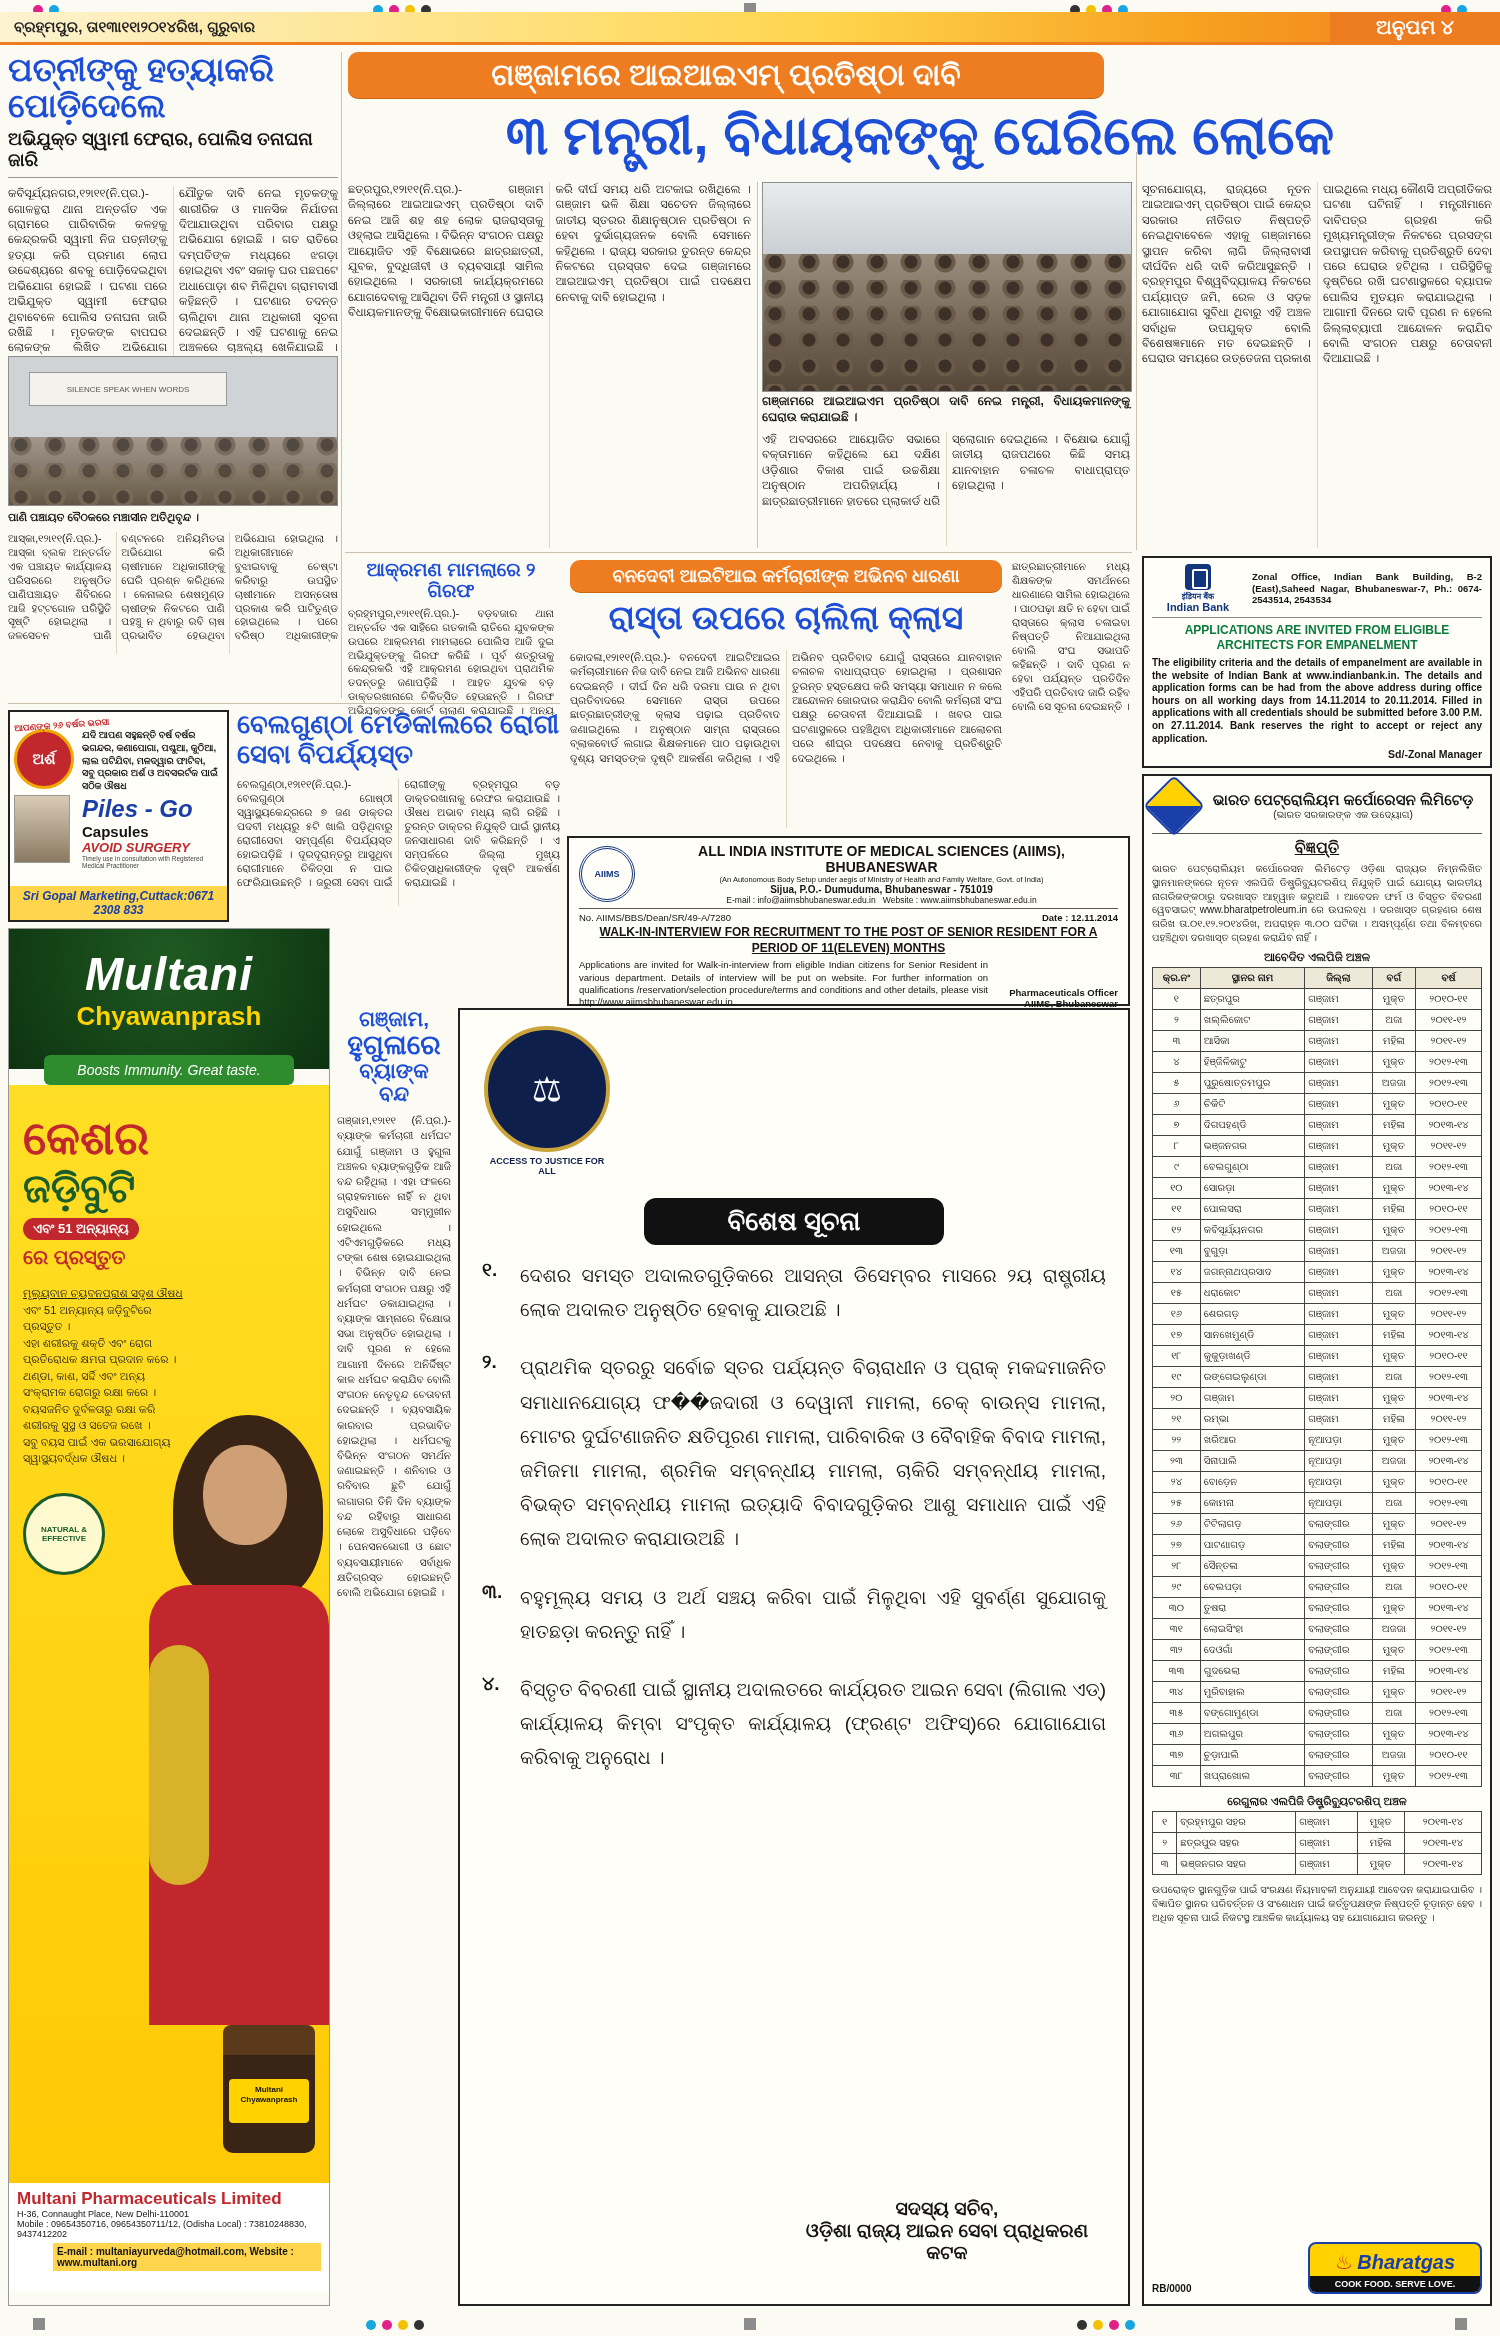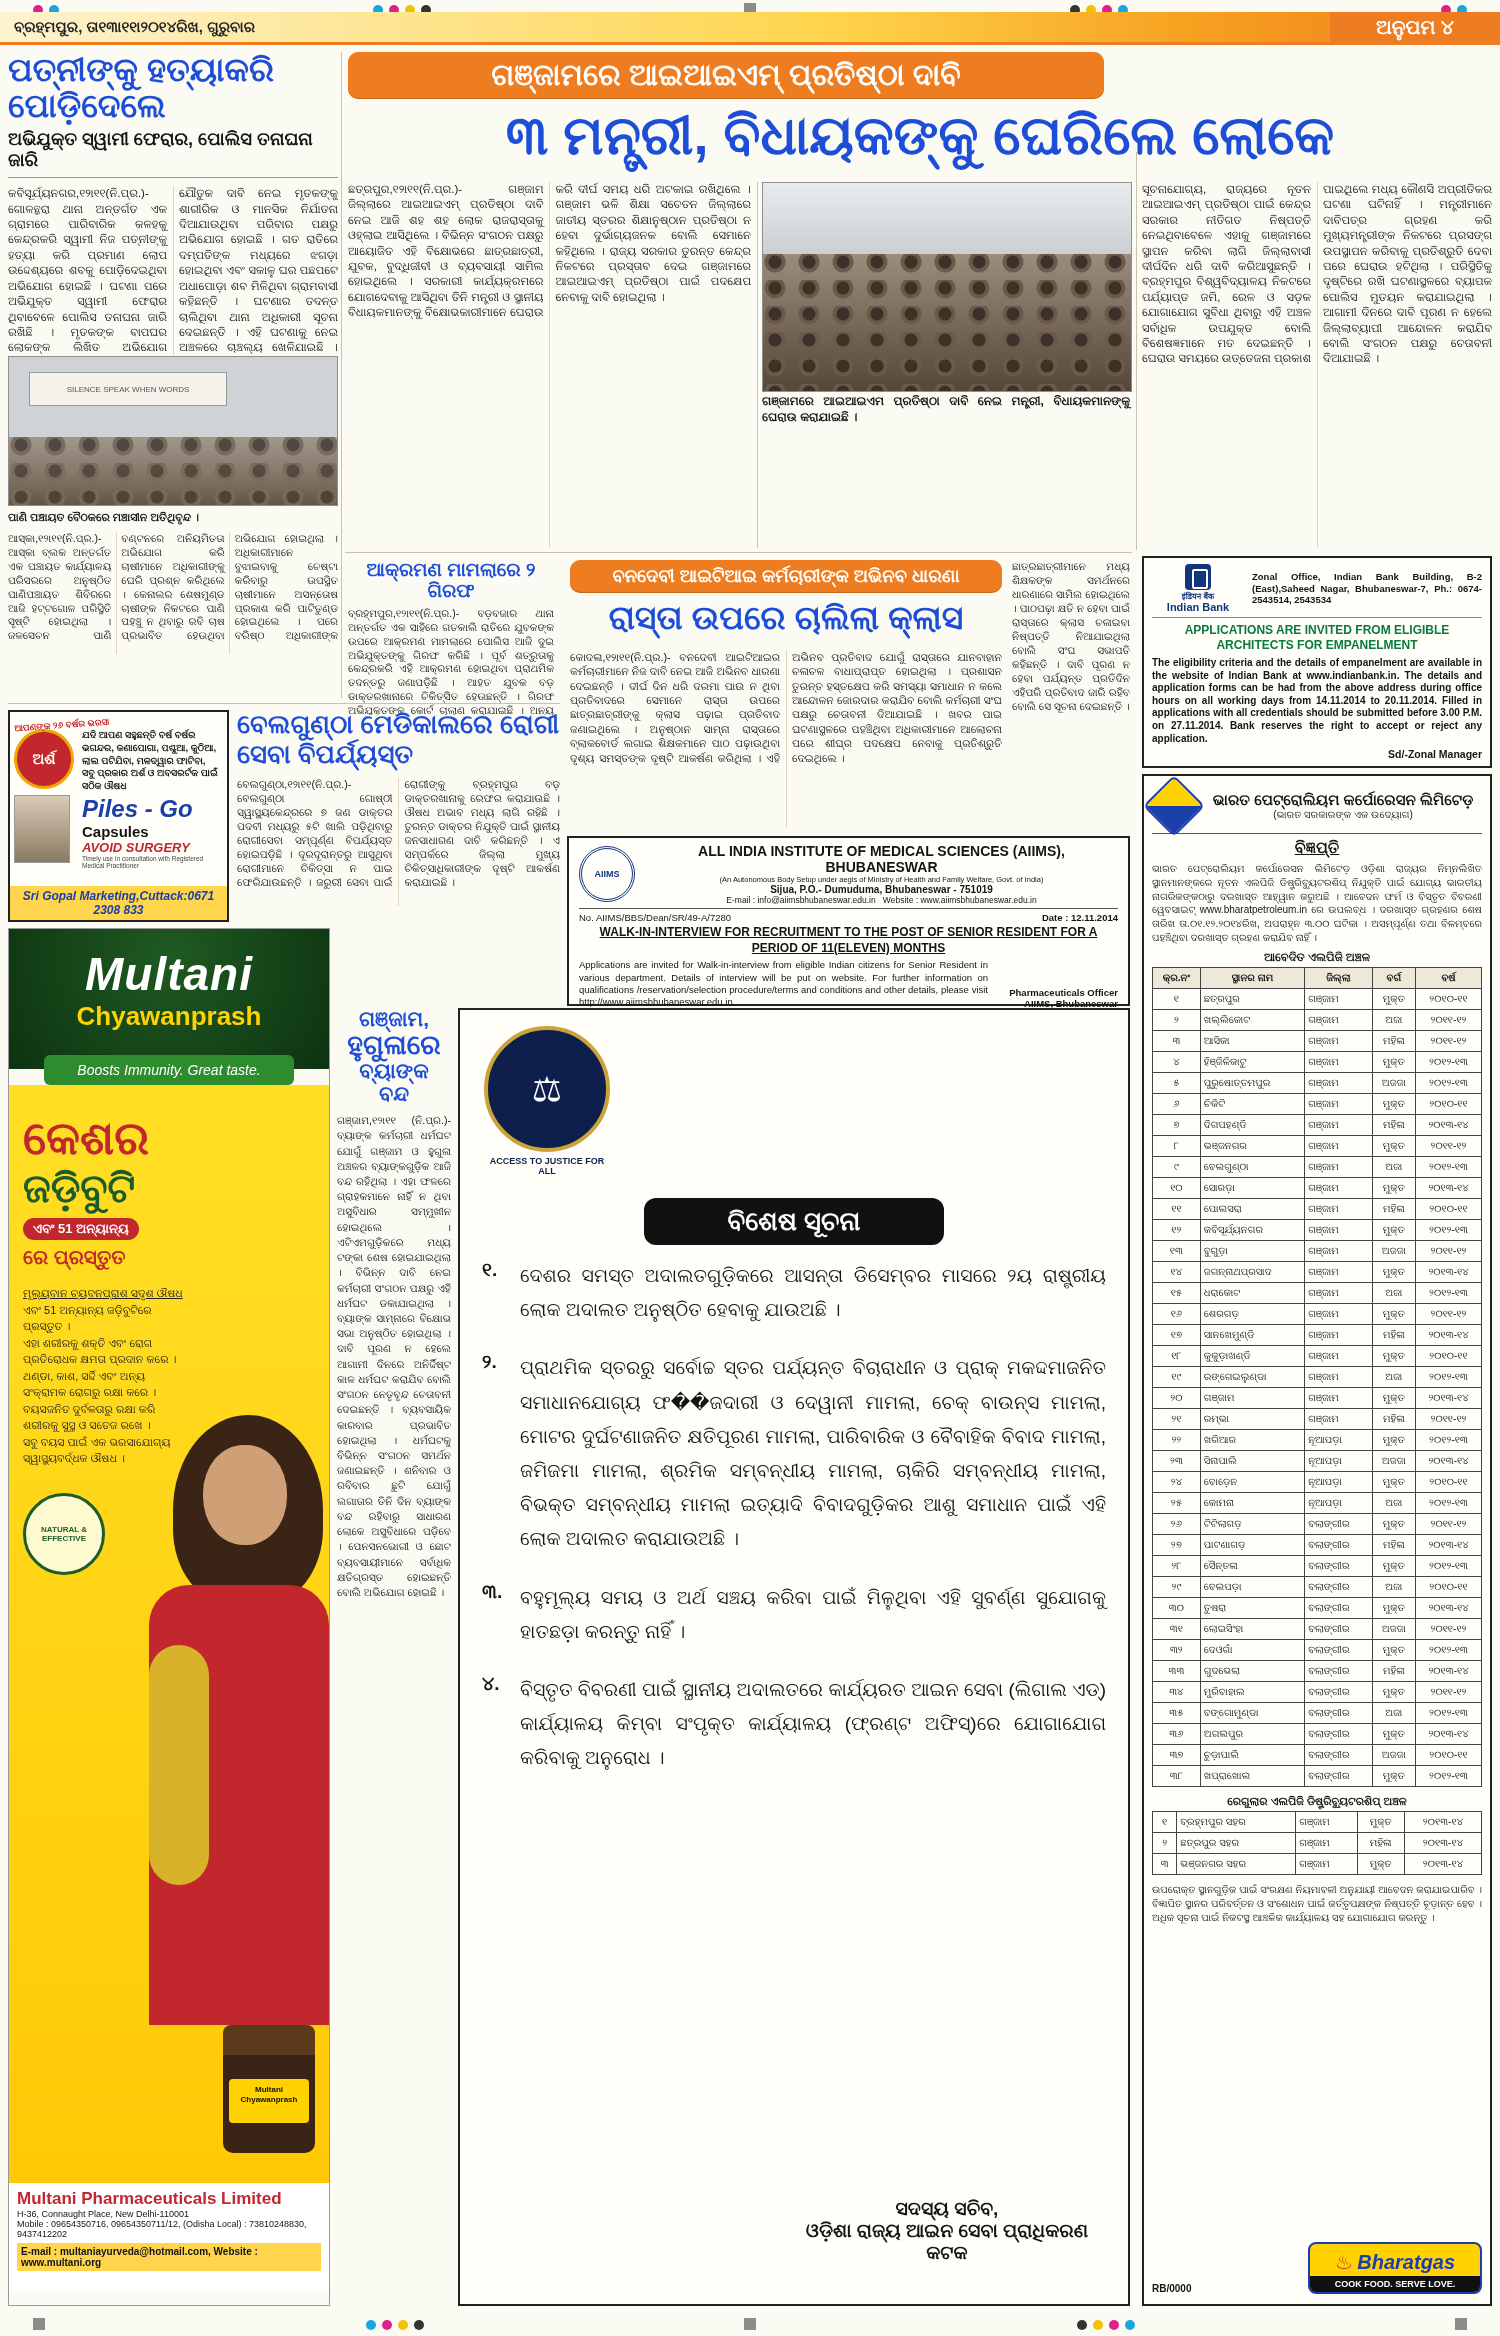--- a/index.html
+++ b/index.html
@@ -90,20 +90,21 @@
   <div class="abs h-main ctr" style="left:348px;top:106px;width:1144px;font-size:54px;">୩ ମନ୍ତ୍ରୀ, ବିଧାୟକଙ୍କୁ ଘେରିଲେ ଲୋକେ</div>
 
   <div class="abs cols2 just small" style="left:348px;top:182px;width:403px;height:366px;overflow:hidden;">ଛତ୍ରପୁର,୧୨ା୧୧(ନି.ପ୍ର.)- ଗଞ୍ଜାମ ଜିଲ୍ଲାରେ ଆଇଆଇଏମ୍ ପ୍ରତିଷ୍ଠା ଦାବି ନେଇ ଆଜି ଶହ ଶହ ଲୋକ ରାଜରାସ୍ତାକୁ ଓହ୍ଲାଇ ଆସିଥିଲେ । ବିଭିନ୍ନ ସଂଗଠନ ପକ୍ଷରୁ ଆୟୋଜିତ ଏହି ବିକ୍ଷୋଭରେ ଛାତ୍ରଛାତ୍ରୀ, ଯୁବକ, ବୁଦ୍ଧିଜୀବୀ ଓ ବ୍ୟବସାୟୀ ସାମିଲ ହୋଇଥିଲେ । ସରକାରୀ କାର୍ଯ୍ୟକ୍ରମରେ ଯୋଗଦେବାକୁ ଆସିଥିବା ତିନି ମନ୍ତ୍ରୀ ଓ ସ୍ଥାନୀୟ ବିଧାୟକମାନଙ୍କୁ ବିକ୍ଷୋଭକାରୀମାନେ ଘେରାଉ କରି ଦୀର୍ଘ ସମୟ ଧରି ଅଟକାଇ ରଖିଥିଲେ । ଗଞ୍ଜାମ ଭଳି ଶିକ୍ଷା ସଚେତନ ଜିଲ୍ଲାରେ ଜାତୀୟ ସ୍ତରର ଶିକ୍ଷାନୁଷ୍ଠାନ ପ୍ରତିଷ୍ଠା ନ ହେବା ଦୁର୍ଭାଗ୍ୟଜନକ ବୋଲି ସେମାନେ କହିଥିଲେ । ରାଜ୍ୟ ସରକାର ତୁରନ୍ତ କେନ୍ଦ୍ର ନିକଟରେ ପ୍ରସ୍ତାବ ଦେଇ ଗଞ୍ଜାମରେ ଆଇଆଇଏମ୍ ପ୍ରତିଷ୍ଠା ପାଇଁ ପଦକ୍ଷେପ ନେବାକୁ ଦାବି ହୋଇଥିଲା ।</div>
 
   <div class="abs photo" style="left:762px;top:182px;width:368px;height:208px;">
     <div class="sky"></div>
     <div class="crowd"></div>
   </div>
   <div class="abs caption just" style="left:762px;top:394px;width:368px;">ଗଞ୍ଜାମରେ ଆଇଆଇଏମ ପ୍ରତିଷ୍ଠା ଦାବି ନେଇ ମନ୍ତ୍ରୀ, ବିଧାୟକମାନଙ୍କୁ ଘେରାଉ କରାଯାଇଛି ।</div>
 
+  <div class="abs cols2 just small" style="left:762px;top:432px;width:368px;height:114px;overflow:hidden;">ଏହି ଅବସରରେ ଆୟୋଜିତ ସଭାରେ ବକ୍ତାମାନେ କହିଥିଲେ ଯେ ଦକ୍ଷିଣ ଓଡ଼ିଶାର ବିକାଶ ପାଇଁ ଉଚ୍ଚଶିକ୍ଷା ଅନୁଷ୍ଠାନ ଅପରିହାର୍ଯ୍ୟ । ଛାତ୍ରଛାତ୍ରୀମାନେ ହାତରେ ପ୍ଲାକାର୍ଡ ଧରି ସ୍ଲୋଗାନ ଦେଇଥିଲେ । ବିକ୍ଷୋଭ ଯୋଗୁଁ ଜାତୀୟ ରାଜପଥରେ କିଛି ସମୟ ଯାନବାହାନ ଚଳାଚଳ ବାଧାପ୍ରାପ୍ତ ହୋଇଥିଲା ।</div>
 
   <div class="abs cols2 just small" style="left:1142px;top:182px;width:350px;height:366px;overflow:hidden;">ସୂଚନାଯୋଗ୍ୟ, ରାଜ୍ୟରେ ନୂତନ ଆଇଆଇଏମ୍ ପ୍ରତିଷ୍ଠା ପାଇଁ କେନ୍ଦ୍ର ସରକାର ନୀତିଗତ ନିଷ୍ପତ୍ତି ନେଇଥିବାବେଳେ ଏହାକୁ ଗଞ୍ଜାମରେ ସ୍ଥାପନ କରିବା ଲାଗି ଜିଲ୍ଲାବାସୀ ଦୀର୍ଘଦିନ ଧରି ଦାବି କରିଆସୁଛନ୍ତି । ବ୍ରହ୍ମପୁର ବିଶ୍ୱବିଦ୍ୟାଳୟ ନିକଟରେ ପର୍ଯ୍ୟାପ୍ତ ଜମି, ରେଳ ଓ ସଡ଼କ ଯୋଗାଯୋଗ ସୁବିଧା ଥିବାରୁ ଏହି ଅଞ୍ଚଳ ସର୍ବାଧିକ ଉପଯୁକ୍ତ ବୋଲି ବିଶେଷଜ୍ଞମାନେ ମତ ଦେଇଛନ୍ତି । ଘେରାଉ ସମୟରେ ଉତ୍ତେଜନା ପ୍ରକାଶ ପାଇଥିଲେ ମଧ୍ୟ କୌଣସି ଅପ୍ରୀତିକର ଘଟଣା ଘଟିନାହିଁ । ମନ୍ତ୍ରୀମାନେ ଦାବିପତ୍ର ଗ୍ରହଣ କରି ମୁଖ୍ୟମନ୍ତ୍ରୀଙ୍କ ନିକଟରେ ପ୍ରସଙ୍ଗ ଉପସ୍ଥାପନ କରିବାକୁ ପ୍ରତିଶ୍ରୁତି ଦେବା ପରେ ଘେରାଉ ହଟିଥିଲା । ପରିସ୍ଥିତିକୁ ଦୃଷ୍ଟିରେ ରଖି ଘଟଣାସ୍ଥଳରେ ବ୍ୟାପକ ପୋଲିସ ମୁତୟନ କରାଯାଇଥିଲା । ଆଗାମୀ ଦିନରେ ଦାବି ପୂରଣ ନ ହେଲେ ଜିଲ୍ଲାବ୍ୟାପୀ ଆନ୍ଦୋଳନ କରାଯିବ ବୋଲି ସଂଗଠନ ପକ୍ଷରୁ ଚେତାବନୀ ଦିଆଯାଇଛି ।</div>
 
   <div class="hl" style="left:345px;top:552px;width:787px;"></div>
   <div class="vl" style="left:341px;top:52px;height:646px;"></div>
   <div class="vl" style="left:757px;top:182px;height:366px;"></div>
   <div class="vl" style="left:1136px;top:152px;height:398px;"></div>
 
   <div class="abs" style="left:8px;top:350px;width:330px;">
     <div class="photo" style="margin-top:6px;width:328px;height:148px;">
@@ -238,21 +239,21 @@
         <div style="width:92px;height:30px;background:#5a3a1a;border-radius:8px 8px 0 0;"></div>
         <div style="width:92px;height:98px;background:#3a2416;border-radius:0 0 10px 10px;position:relative;">
           <div class="ctr" style="position:absolute;left:6px;top:24px;width:80px;height:44px;background:#ffd200;border-radius:4px;font-size:8px;font-weight:bold;line-height:1.2;padding-top:6px;box-sizing:border-box;">Multani Chyawanprash</div>
         </div>
       </div>
     </div>
     <div style="background:#fff;height:108px;padding:6px 8px;box-sizing:border-box;">
       <div class="b" style="font-size:17px;color:#c1272d;">Multani Pharmaceuticals Limited</div>
       <div style="font-size:9px;">H-36, Connaught Place, New Delhi-110001</div>
       <div style="font-size:9px;">Mobile : 09654350716, 09654350711/12,  (Odisha Local) : 73810248830, 9437412202</div>
-      <div class="b" style="font-size:10px;background:#ffd54d;margin-top:4px;padding:3px 4px;">E-mail : multaniayurveda@hotmail.com, Website : www.multani.org</div>
+      <div class="b" style="font-size:10px;background:#ffd54d;margin-top:4px;padding:3px 4px;margin-left:36px;">E-mail : multaniayurveda@hotmail.com, Website : www.multani.org</div>
     </div>
   </div>
 
   <div class="abs" style="left:337px;top:1008px;width:114px;">
     <div>
         <div class="h-main ctr" style="font-size:21px;">ଗଞ୍ଜାମ,</div>
         <div class="h-main ctr" style="font-size:27px;text-align:center;">ହୁଗୁଳାରେ</div>
         <div class="h-main ctr" style="font-size:21px;">ବ୍ୟାଙ୍କ</div>
         <div class="h-main ctr" style="font-size:21px;">ବନ୍ଦ</div>
       </div>

